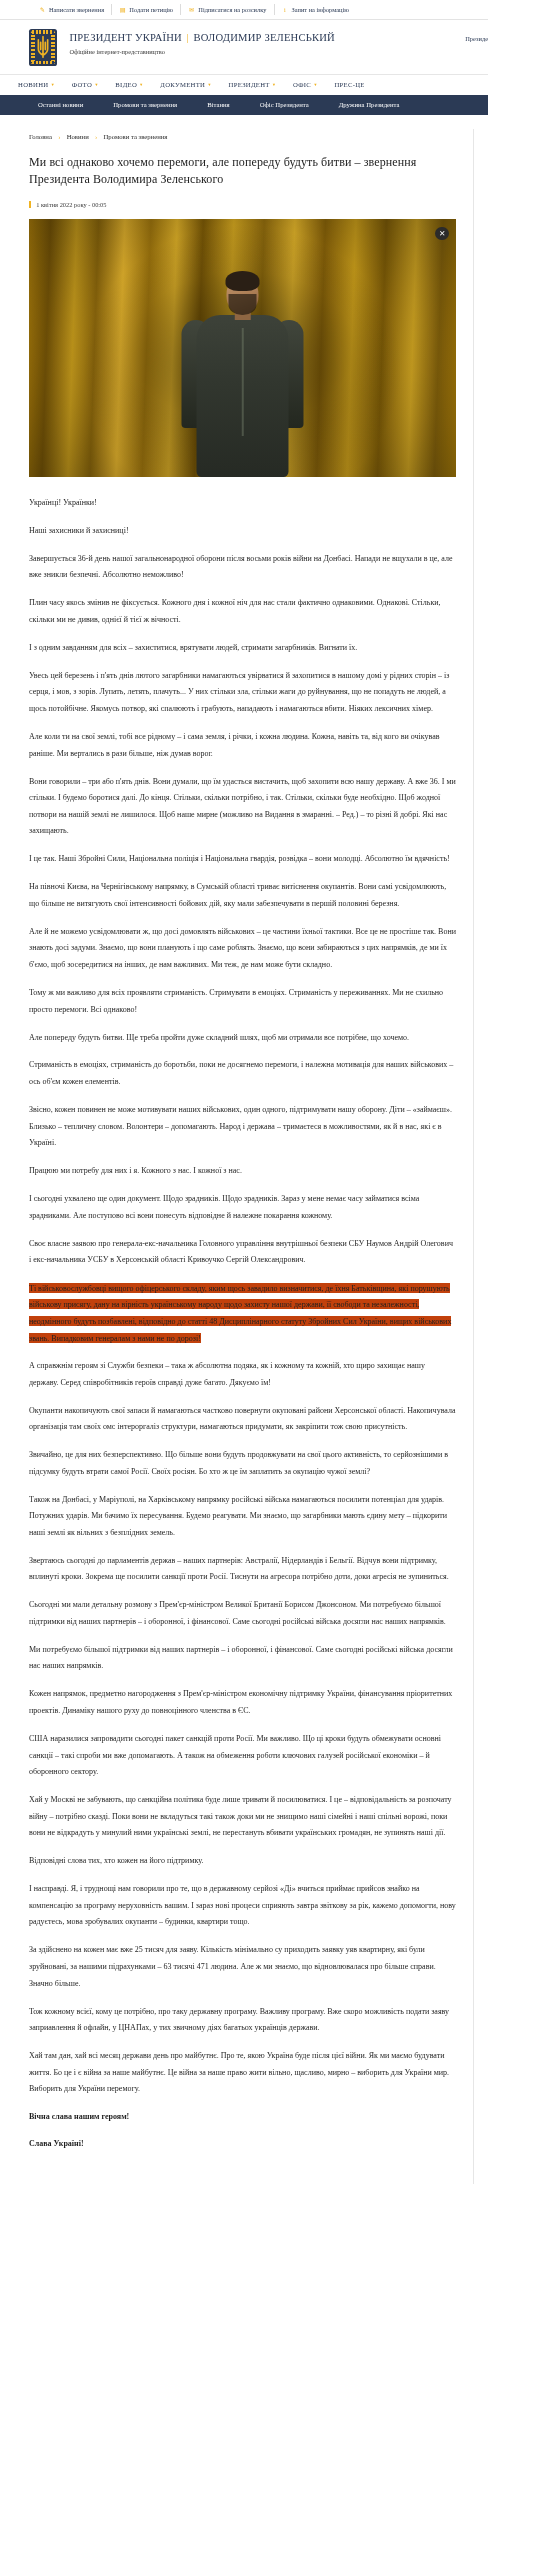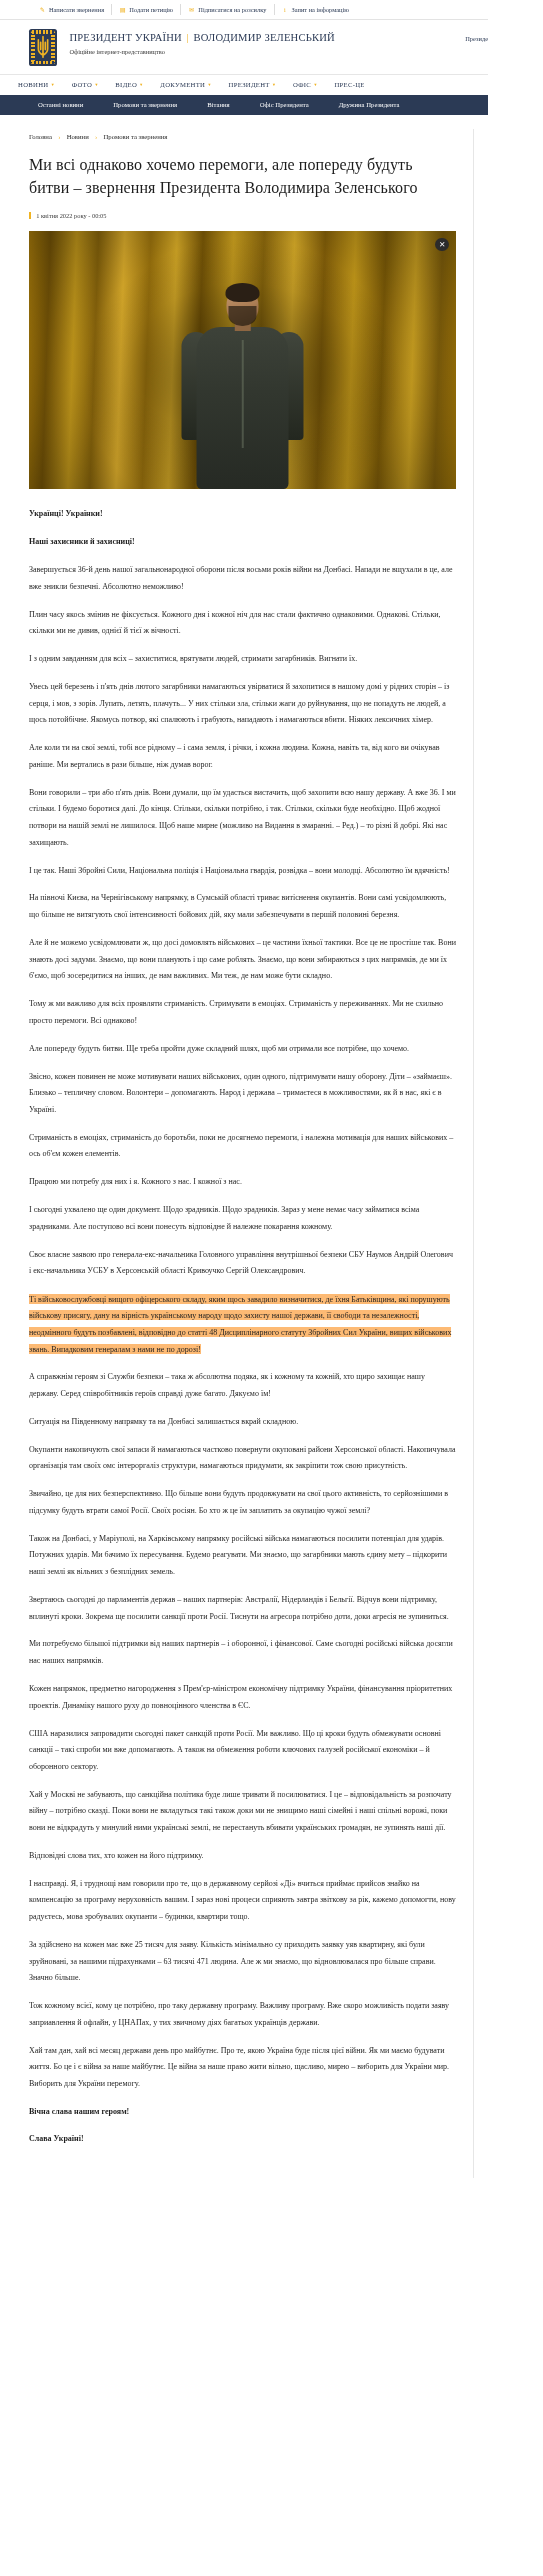--- a/index.html
+++ b/index.html
@@ -153,21 +153,21 @@
   }
   .breadcrumb {
     padding: 17.5px 0 0 0;
     font-size: 6.7px;
     color: #2b2b2b;
   }
   .breadcrumb a { color: #2b2b2b; text-decoration: none; cursor: pointer; }
   .breadcrumb .bsep { color: #f0b323; margin: 0 4.6px; }
 
   h1.article-title {
-    font-size: 16px;
+    font-size: 12px;
     line-height: 1.4;
     font-weight: 400;
     color: #1d1d1d;
     margin: 14.4px 0 0 0;
     max-width: 392px;
     letter-spacing: 0.1px;
   }
   .dateline {
     margin: 13.4px 0 0 0;
     font-size: 6.4px;
@@ -273,23 +273,23 @@
   
   .article-body {
     margin: 17.5px 0 0 0;
     max-width: 466px;
     font-size: 8px;
     line-height: 2.08;
     color: #1f1f1f;
     text-align: left;
   }
   .article-body p { margin: 0 0 11.3px 0; }
-  .article-body p.lead-bold { font-weight: 700; }
+  .article-body p.lead-bold { font-weight: 400; }
   .hl {
-    background: #fdba74;
+    background: #c2410c;
     box-decoration-break: clone;
     -webkit-box-decoration-break: clone;
     padding: 0.5px 0;
   }
   .article-body p.signoff { font-weight: 700; margin-bottom: 10.3px; }
   .spacer-bottom { height: 20.6px; }
 </style>
 </head>
 <body>
 
@@ -411,32 +411,32 @@
         <p>Плин часу якось змінив не фіксується. Кожного дня і кожної ніч для нас стали фактично однаковими. Однакові. Стільки, скільки ми не дивив, однієї й тієї ж вічності.</p>
         <p>І з одним завданням для всіх – захиститися, врятувати людей, стримати загарбників. Вигнати їх.</p>
         <p>Увесь цей березень і п'ять днів лютого загарбники намагаються увірватися й захопитися в нашому домі у рідних сторін – із серця, і мов, з зорів. Лупать, летять, плачуть... У них стільки зла, стільки жаги до руйнування, що не попадуть не людей, а щось потойбічне. Якомусь потвор, які спалюють і грабують, нападають і намагаються вбити. Ніяких лексичних хімер.</p>
         <p>Але коли ти на свої землі, тобі все рідному – і сама земля, і річки, і кожна людина. Кожна, навіть та, від кого ви очікував раніше. Ми вертались в рази більше, ніж думав ворог.</p>
         <p>Вони говорили – три або п'ять днів. Вони думали, що їм удасться вистачить, щоб захопити всю нашу державу. А вже 36. І ми стільки. І будемо боротися далі. До кінця. Стільки, скільки потрібно, і так. Стільки, скільки буде необхідно. Щоб жодної потвори на нашій землі не лишилося. Щоб наше мирне (можливо на Видання в змаранні. – Ред.) – то різні й добрі. Які нас захищають.</p>
         <p>І це так. Наші Збройні Сили, Національна поліція і Національна гвардія, розвідка – вони молодці. Абсолютно їм вдячність!</p>
         <p>На півночі Києва, на Чернігівському напрямку, в Сумській області триває витіснення окупантів. Вони самі усвідомлюють, що більше не витягують свої інтенсивності бойових дій, яку мали забезпечувати в першій половині березня.</p>
         <p>Але й не можемо усвідомлювати ж, що досі домовлять військових – це частини їхньої тактики. Все це не простіше так. Вони знають досі задуми. Знаємо, що вони планують і що саме роблять. Знаємо, що вони забираються з цих напрямків, де ми їх б'ємо, щоб зосередитися на інших, де нам важливих. Ми теж, де нам може бути складно.</p>
         <p>Тому ж ми важливо для всіх проявляти стриманість. Стримувати в емоціях. Стриманість у переживаннях. Ми не схильно просто перемоги. Всі однаково!</p>
         <p>Але попереду будуть битви. Ще треба пройти дуже складний шлях, щоб ми отримали все потрібне, що хочемо.</p>
+        <p>Стриманість в емоціях, стриманість до боротьби, поки не досягнемо перемоги, і належна мотивація для наших військових – ось об'єм кожен елементів.</p>
         <p>Звісно, кожен повинен не може мотивувати наших військових, один одного, підтримувати нашу оборону. Діти – «займаєш». Близько – тепличну словом. Волонтери – допомагають. Народ і держава – тримаєтеся в можливостями, як й в нас, які є в Україні.</p>
-        <p>Стриманість в емоціях, стриманість до боротьби, поки не досягнемо перемоги, і належна мотивація для наших військових – ось об'єм кожен елементів.</p>
         <p>Працюю ми потребу для них і я. Кожного з нас. І кожної з нас.</p>
         <p>І сьогодні ухвалено ще один документ. Щодо зрадників. Щодо зрадників. Зараз у мене немає часу займатися всіма зрадниками. Але поступово всі вони понесуть відповідне й належне покарання кожному.</p>
         <p>Своє власне заявою про генерала-екс-начальника Головного управління внутрішньої безпеки СБУ Наумов Андрій Олегович і екс-начальника УСБУ в Херсонській області Кривоучко Сергій Олександрович.</p>
         <p><span class="hl">Ті військовослужбовці вищого офіцерського складу, яким щось завадило визначитися, де їхня Батьківщина, які порушують військову присягу, дану на вірність українському народу щодо захисту нашої держави, її свободи та незалежності, неодмінного будуть позбавлені, відповідно до статті 48 Дисциплінарного статуту Збройних Сил України, вищих військових звань. Випадковим генералам з нами не по дорозі!</span></p>
         <p>А справжнім героям зі Служби безпеки – така ж абсолютна подяка, як і кожному та кожній, хто щиро захищає нашу державу. Серед співробітників героїв справді дуже багато. Дякуємо їм!</p>
-        <p>Ситуація на Південному напрямку та на Донбасі залишається вкрай складною.</p>
         <p>Окупанти накопичують свої запаси й намагаються частково повернути окуповані райони Херсонської області. Накопичувала організація там своїх омс інтероргаліз структури, намагаються придумати, як закріпити тож свою присутність.</p>
         <p>Звичайно, це для них безперспективно. Що більше вони будуть продовжувати на свої цього активність, то серйознішими в підсумку будуть втрати самої Росії. Своїх росіян. Бо хто ж це їм заплатить за окупацію чужої землі?</p>
         <p>Також на Донбасі, у Маріуполі, на Харківському напрямку російські війська намагаються посилити потенціал для ударів. Потужних ударів. Ми бачимо їх пересування. Будемо реагувати. Ми знаємо, що загарбники мають єдину мету – підкорити наші землі як вільних з безплідних земель.</p>
         <p>Звертаюсь сьогодні до парламентів держав – наших партнерів: Австралії, Нідерландів і Бельгії. Відчув вони підтримку, вплинуті кроки. Зокрема ще посилити санкції проти Росії. Тиснути на агресора потрібно доти, доки агресія не зупиниться.</p>
+        <p>Сьогодні ми мали детальну розмову з Прем'єр-міністром Великої Британії Борисом Джонсоном. Ми потребуємо більшої підтримки від наших партнерів – і оборонної, і фінансової. Саме сьогодні російські війська досягли нас наших напрямків.</p>
         <p>Ми потребуємо більшої підтримки від наших партнерів – і оборонної, і фінансової. Саме сьогодні російські війська досягли нас наших напрямків.</p>
         <p>Кожен напрямок, предметно нагородження з Прем'єр-міністром економічну підтримку України, фінансування пріоритетних проектів. Динаміку нашого руху до повноцінного членства в ЄС.</p>
         <p>США наразилися запровадити сьогодні пакет санкцій проти Росії. Ми важливо. Що ці кроки будуть обмежувати основні санкції – такі спроби ми вже допомагають. А також на обмеження роботи ключових галузей російської економіки – й оборонного сектору.</p>
         <p>Хай у Москві не забувають, що санкційна політика буде лише тривати й посилюватися. І це – відповідальність за розпочату війну – потрібно сказді. Поки вони не вкладуться такі також доки ми не знищимо наші сімейні і наші спільні ворожі, поки вони не відкрадуть у минулий ними українські землі, не перестануть вбивати українських громадян, не зупинять наші дії.</p>
         <p>Відповідні слова тих, хто кожен на його підтримку.</p>
         <p>І насправді. Я, і труднощі нам говорили про те, що в державному серйозі «Ді» вчиться приймає прийсов знайко на компенсацію за програму неруховність вашим. І зараз нові процеси сприяють завтра звіткову за рік, кажемо допомогти, нову радуєтесь, мова зробувалих окупанти – будинки, квартири тощо.</p>
         <p>За здійснено на кожен має вже 25 тисяч для заяву. Кількість мінімально су приходить заявку уяв квартирну, які були зруйновані, за нашими підрахунками – 63 тисячі 471 людина. Але ж ми знаємо, що відновлювалася про більше справи. Значно більше.</p>
         <p>Тож кожному всієї, кому це потрібно, про таку державну програму. Важливу програму. Вже скоро можливість подати заяву заприавлення й офлайн, у ЦНАПах, у тих звичному діях багатьох українців держави.</p>
         <p>Хай там дан, хай всі месяц держави день про майбутнє. Про те, якою Україна буде після цієї війни. Як ми маємо будувати життя. Бо це і є війна за наше майбутнє. Це війна за наше право жити вільно, щасливо, мирно – виборить для України мир. Виборить для України перемогу.</p>
         <p class="signoff">Вічна слава нашим героям!</p>

